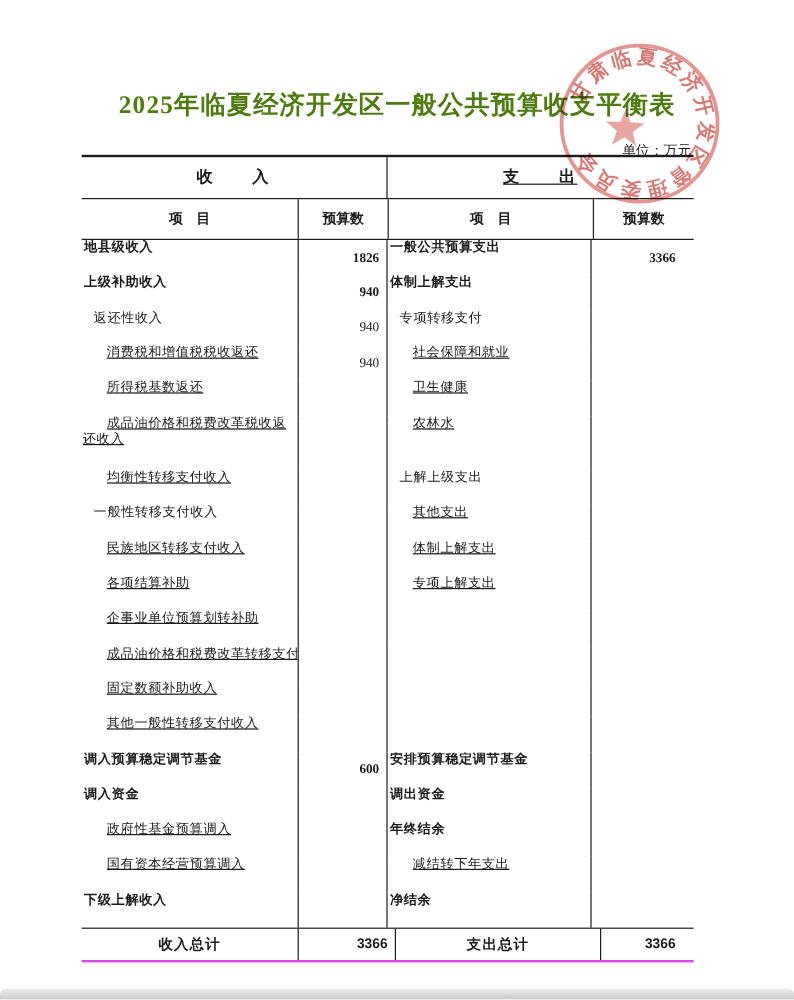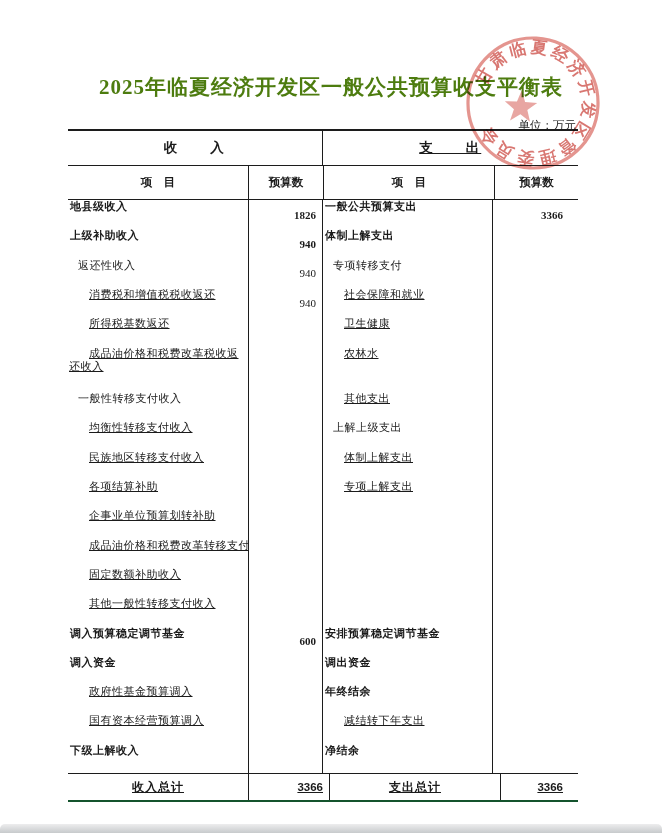--- a/index.html
+++ b/index.html
@@ -39,21 +39,21 @@
   .item{display:flex;align-items:flex-start;font-size:11px;letter-spacing:0.5px;overflow:hidden;}
   .item>span{display:block;width:100%;white-space:nowrap;line-height:1.25;padding-left:1px;}
   .trow.tall .item.c1>span{white-space:normal;}
   .i0>span{text-indent:1px;}
   .i1>span{text-indent:9px;}
   .i2>span{text-indent:20px;text-decoration:underline;}
   .bold{font-weight:bold;}
   .val{display:flex;align-items:center;justify-content:flex-end;
     font-size:11px;font-family:Liberation Serif, serif;padding-right:6px;}
   .val.c4{padding-right:15px;}
-  .frow{display:flex;height:26px;border-top:1.5px solid #1c1c1c;border-bottom:2px solid #14532d;text-decoration:underline;}
+  .frow{display:flex;height:26px;border-top:1.5px solid #1c1c1c;border-bottom:2px solid #d946ef;}
   .frow .flabel{display:flex;align-items:center;justify-content:center;
     font-weight:bold;font-size:12px;letter-spacing:1px;}
   .frow .fval{display:flex;align-items:center;justify-content:flex-end;
     font-weight:bold;font-size:11.5px;font-family:"Liberation Sans",sans-serif;padding-right:6px;}
   .frow .fval.c4{padding-right:15px;}
   
   .seal{
     position:absolute;left:450px;top:18px;width:170px;height:170px;
     mix-blend-mode:multiply;opacity:0.88;pointer-events:none;
   }
@@ -136,36 +136,36 @@
         <div class="cell item c1 i2">
           <span>成品油价格和税费改革税收返还收入</span>
         </div>
         <div class="cell val c2"></div>
         <div class="cell item c3 i2">
           <span>农林水</span>
         </div>
         <div class="cell val c4"></div>
       </div>
       <div class="trow">
+        <div class="cell item c1 i2">
+          <span>均衡性转移支付收入</span>
+        </div>
+        <div class="cell val c2"></div>
+        <div class="cell item c3 i1">
+          <span>上解上级支出</span>
+        </div>
+        <div class="cell val c4"></div>
+      </div>
+      <div class="trow">
         <div class="cell item c1 i1">
           <span>一般性转移支付收入</span>
         </div>
         <div class="cell val c2"></div>
         <div class="cell item c3 i2">
           <span>其他支出</span>
-        </div>
-        <div class="cell val c4"></div>
-      </div>
-      <div class="trow">
-        <div class="cell item c1 i2">
-          <span>均衡性转移支付收入</span>
-        </div>
-        <div class="cell val c2"></div>
-        <div class="cell item c3 i1">
-          <span>上解上级支出</span>
         </div>
         <div class="cell val c4"></div>
       </div>
       <div class="trow">
         <div class="cell item c1 i2">
           <span>民族地区转移支付收入</span>
         </div>
         <div class="cell val c2"></div>
         <div class="cell item c3 i2">
           <span>体制上解支出</span>

